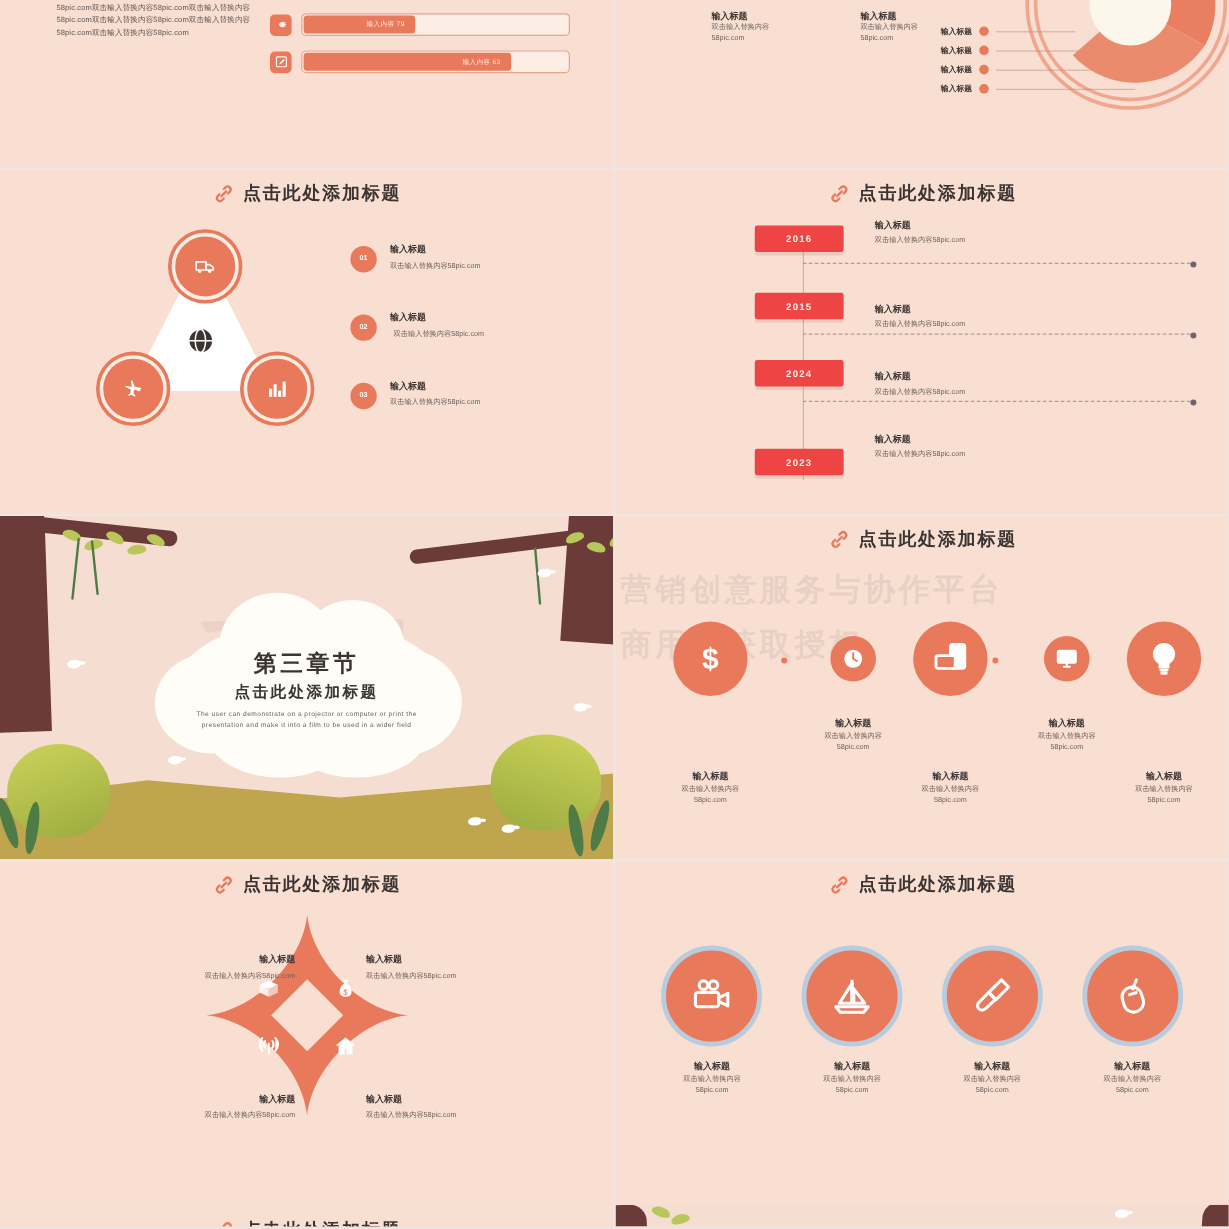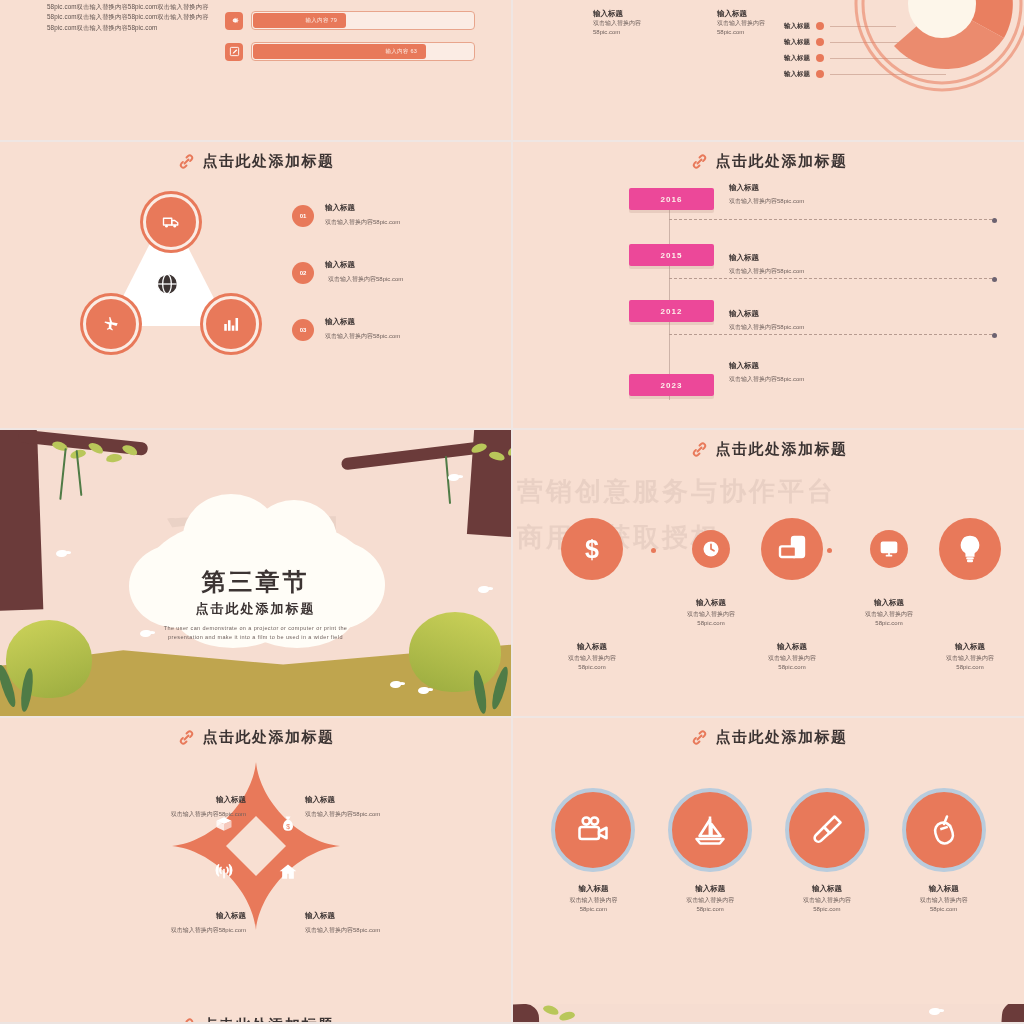--- a/index.html
+++ b/index.html
@@ -97,22 +97,22 @@
     display:flex;align-items:center;justify-content:center;flex:0 0 auto;
     margin-top:3px;
   }
   .num-badge span{font-size:6px;color:#fff;font-weight:bold;}
 
   
   .tl{position:absolute;left:112px;top:42px;right:18px;bottom:14px;}
   .tl-spine{position:absolute;left:44px;top:14px;bottom:14px;width:1px;background:#cdb3a8;}
   .tl-row{position:relative;height:56px;}
   .yr-chip{
-    position:absolute;left:4px;width:85px;height:22px;border-radius:2px;
-    background:#ec4899;color:#fdf0ea;font-size:8px;font-weight:bold;
+    position:absolute;left:4px;width:74px;height:22px;border-radius:2px;
+    background:#ef4444;color:#fdf0ea;font-size:8px;font-weight:bold;
     display:flex;align-items:center;justify-content:center;letter-spacing:1px;
     box-shadow:0 3px 0 rgba(160,120,105,.18);
   }
   .tl-txt{position:absolute;left:104px;top:-2px;}
   .tl-dash{
     position:absolute;left:44px;right:14px;height:0;
     border-top:1px dashed #b79b90;
   }
   .tl-dash:after{
     content:"";position:absolute;right:-5px;top:-2.5px;
@@ -139,21 +139,21 @@
   .bush.b2{right:10px;bottom:24px;width:92px;height:80px;background:linear-gradient(200deg,#cdd35a,#9aab3f);}
   .fern{position:absolute;width:10px;height:44px;background:#4f7b46;border-radius:50%;}
   .cloud-box{
     position:absolute;left:50%;top:50%;transform:translate(-50%,-50%);
     width:270px;height:170px;
   }
   .cloud-blob{position:absolute;background:#fffdf7;border-radius:50%;}
   .cloud-txt{
     position:absolute;left:0;right:0;top:52px;text-align:center;z-index:3;
   }
-  .ch-title{font-size:24px;font-weight:bold;color:#3c3433;letter-spacing:3px;margin-top:26px;}
+  .ch-title{font-size:19px;font-weight:bold;color:#3c3433;letter-spacing:3px;}
   .ch-sub{font-size:13px;font-weight:bold;color:#3c3433;letter-spacing:2px;margin-top:2px;}
   .ch-en{font-size:5.5px;color:#6d5f5b;line-height:1.7;margin-top:6px;letter-spacing:.4px;}
   .bird{position:absolute;width:11px;height:7px;background:#fff;border-radius:60% 40% 50% 50%;}
   .bird:after{content:"";position:absolute;right:-4px;top:1px;width:6px;height:3px;background:#fff;border-radius:50%;}
 
   
   .wm-logo{
     position:absolute;left:50%;top:44%;transform:translate(-50%,-50%);
     font-size:88px;font-weight:bold;color:rgba(120,95,90,.09);
     letter-spacing:6px;white-space:nowrap;pointer-events:none;
@@ -397,21 +397,21 @@
       <div class="tl-row">
         <div class="yr-chip" style="top:4px">2015</div>
         <div class="tl-txt" style="top:12px">
           <div class="h-ttl">输入标题</div>
           <div class="h-sub" style="margin-top:4px">双击输入替换内容58pic.com</div>
         </div>
         <div class="tl-dash" style="top:38px"></div>
       </div>
 
       <div class="tl-row">
-        <div class="yr-chip" style="top:4px">2012</div>
+        <div class="yr-chip" style="top:4px">2024</div>
         <div class="tl-txt" style="top:12px">
           <div class="h-ttl">输入标题</div>
           <div class="h-sub" style="margin-top:4px">双击输入替换内容58pic.com</div>
         </div>
         <div class="tl-dash" style="top:38px"></div>
       </div>
 
       <div class="tl-row">
         <div class="yr-chip" style="top:22px">2023</div>
         <div class="tl-txt" style="top:8px">

